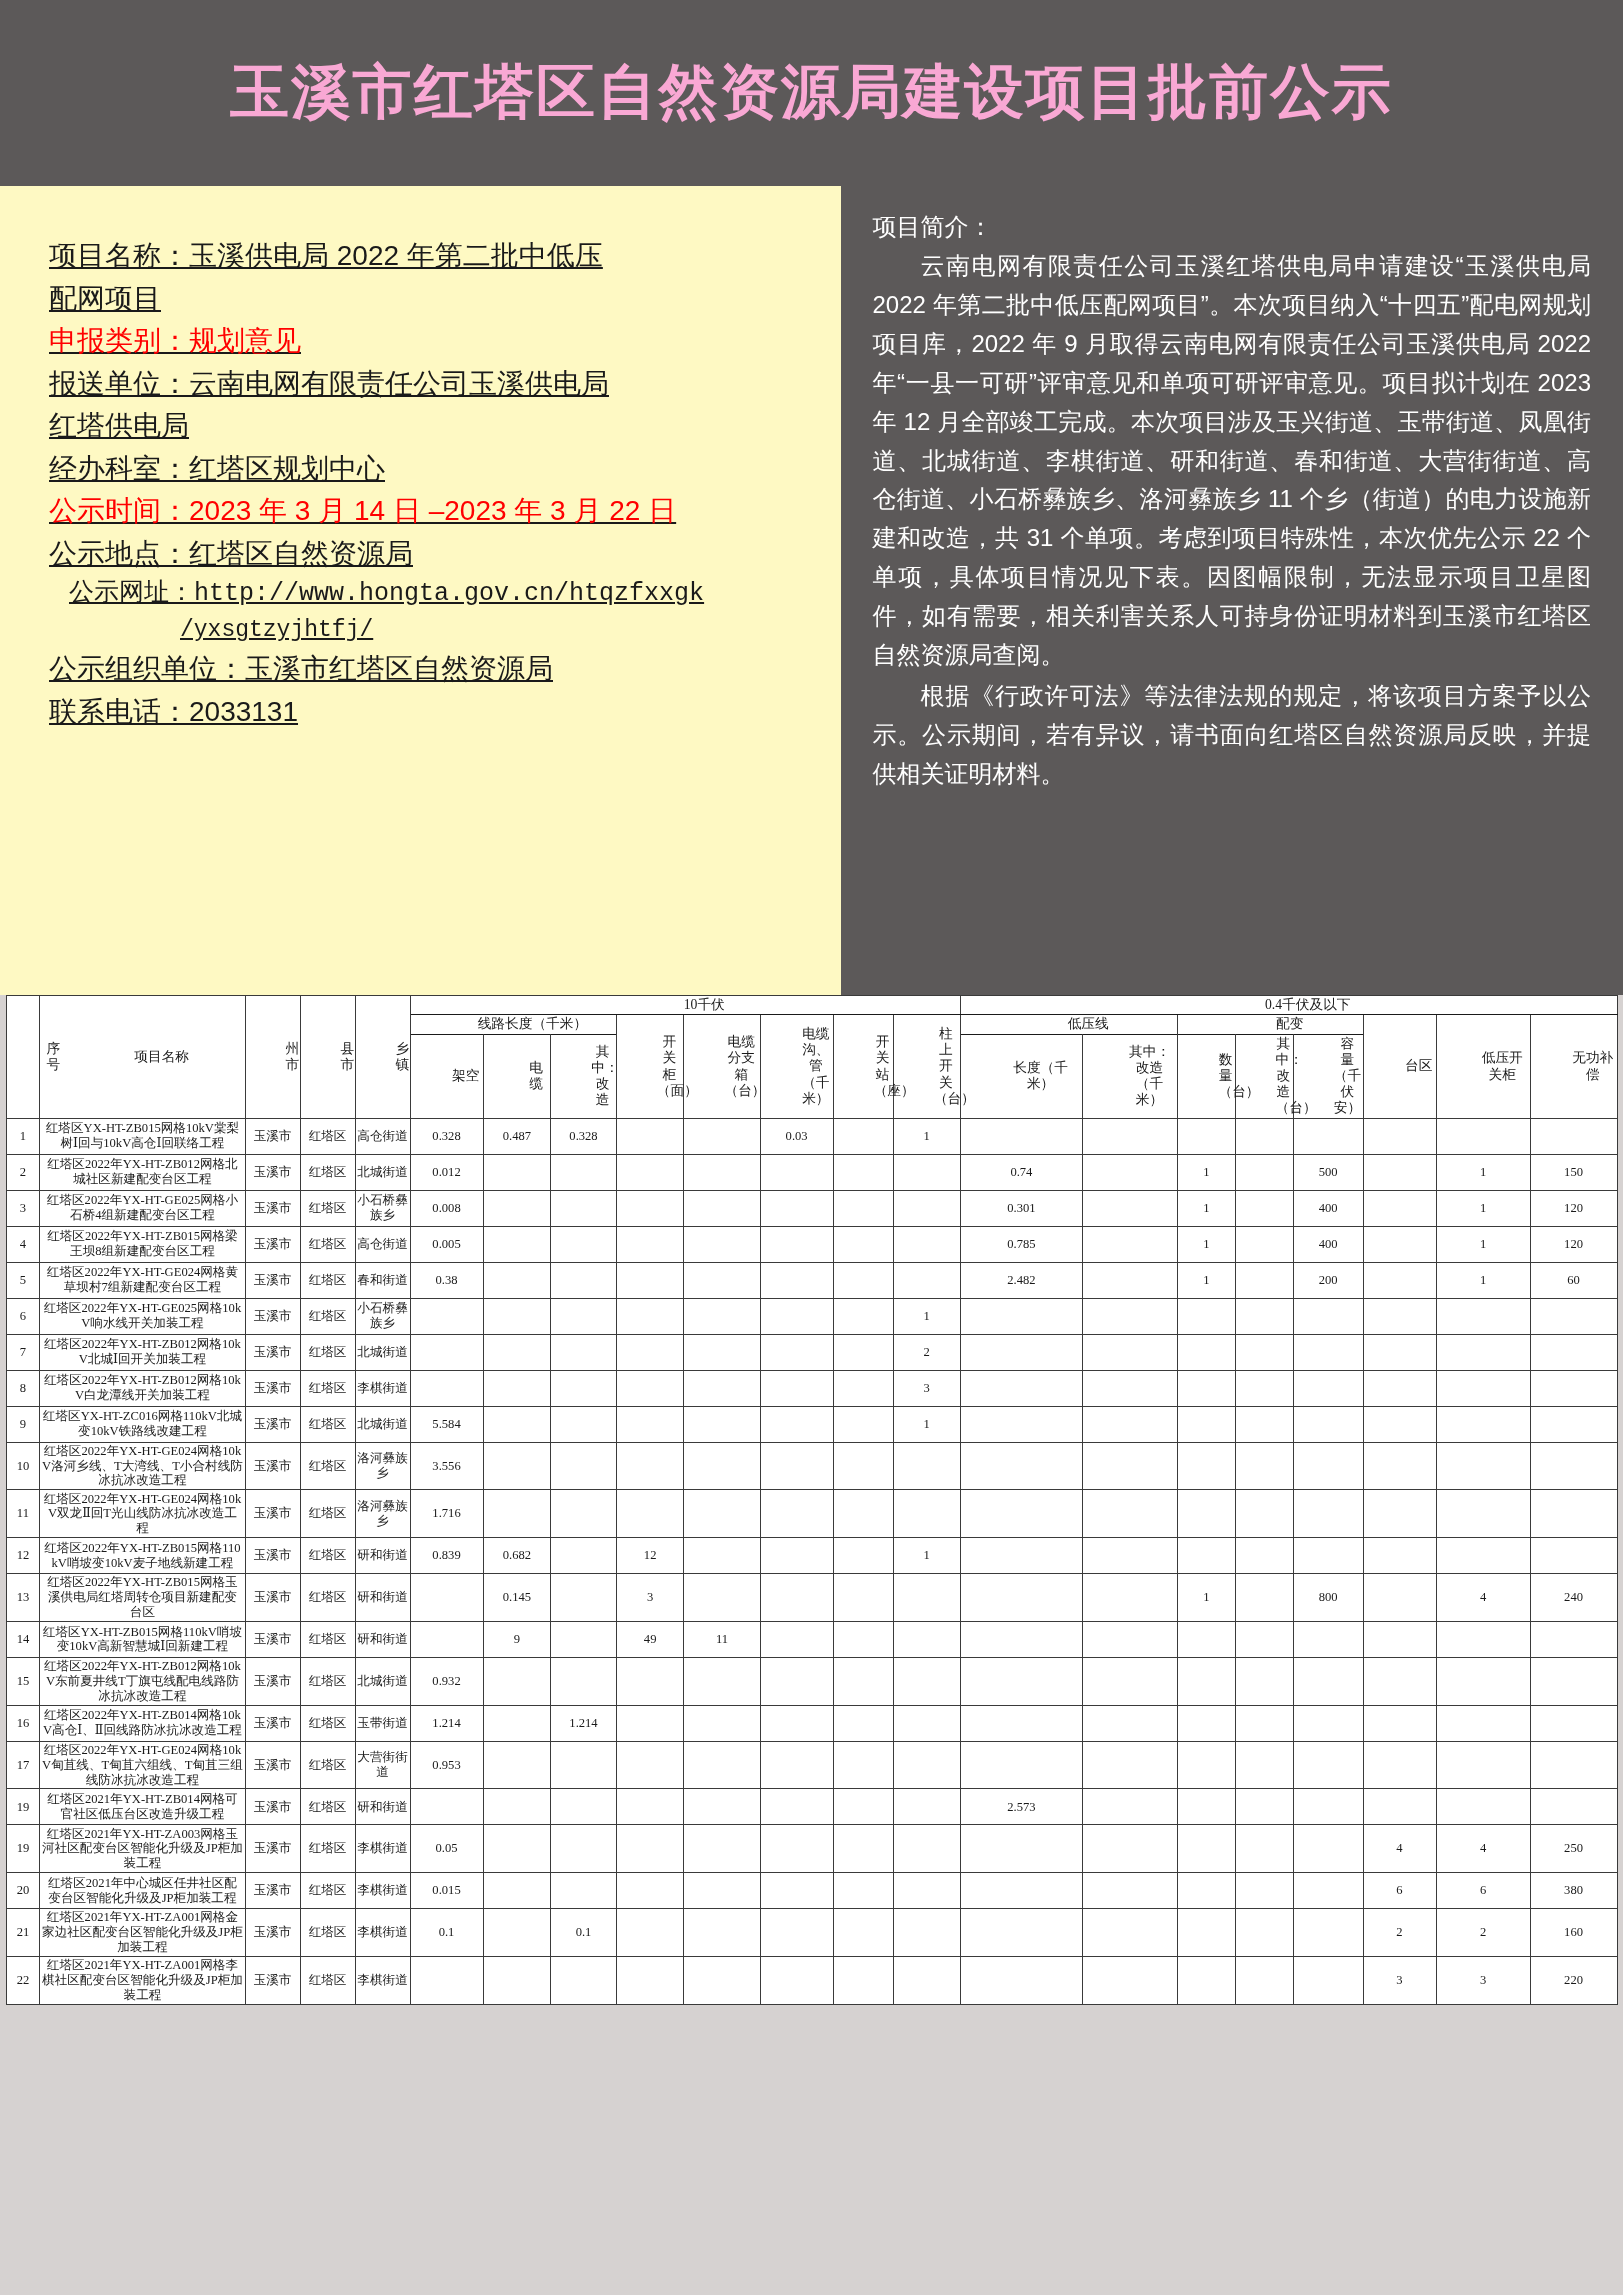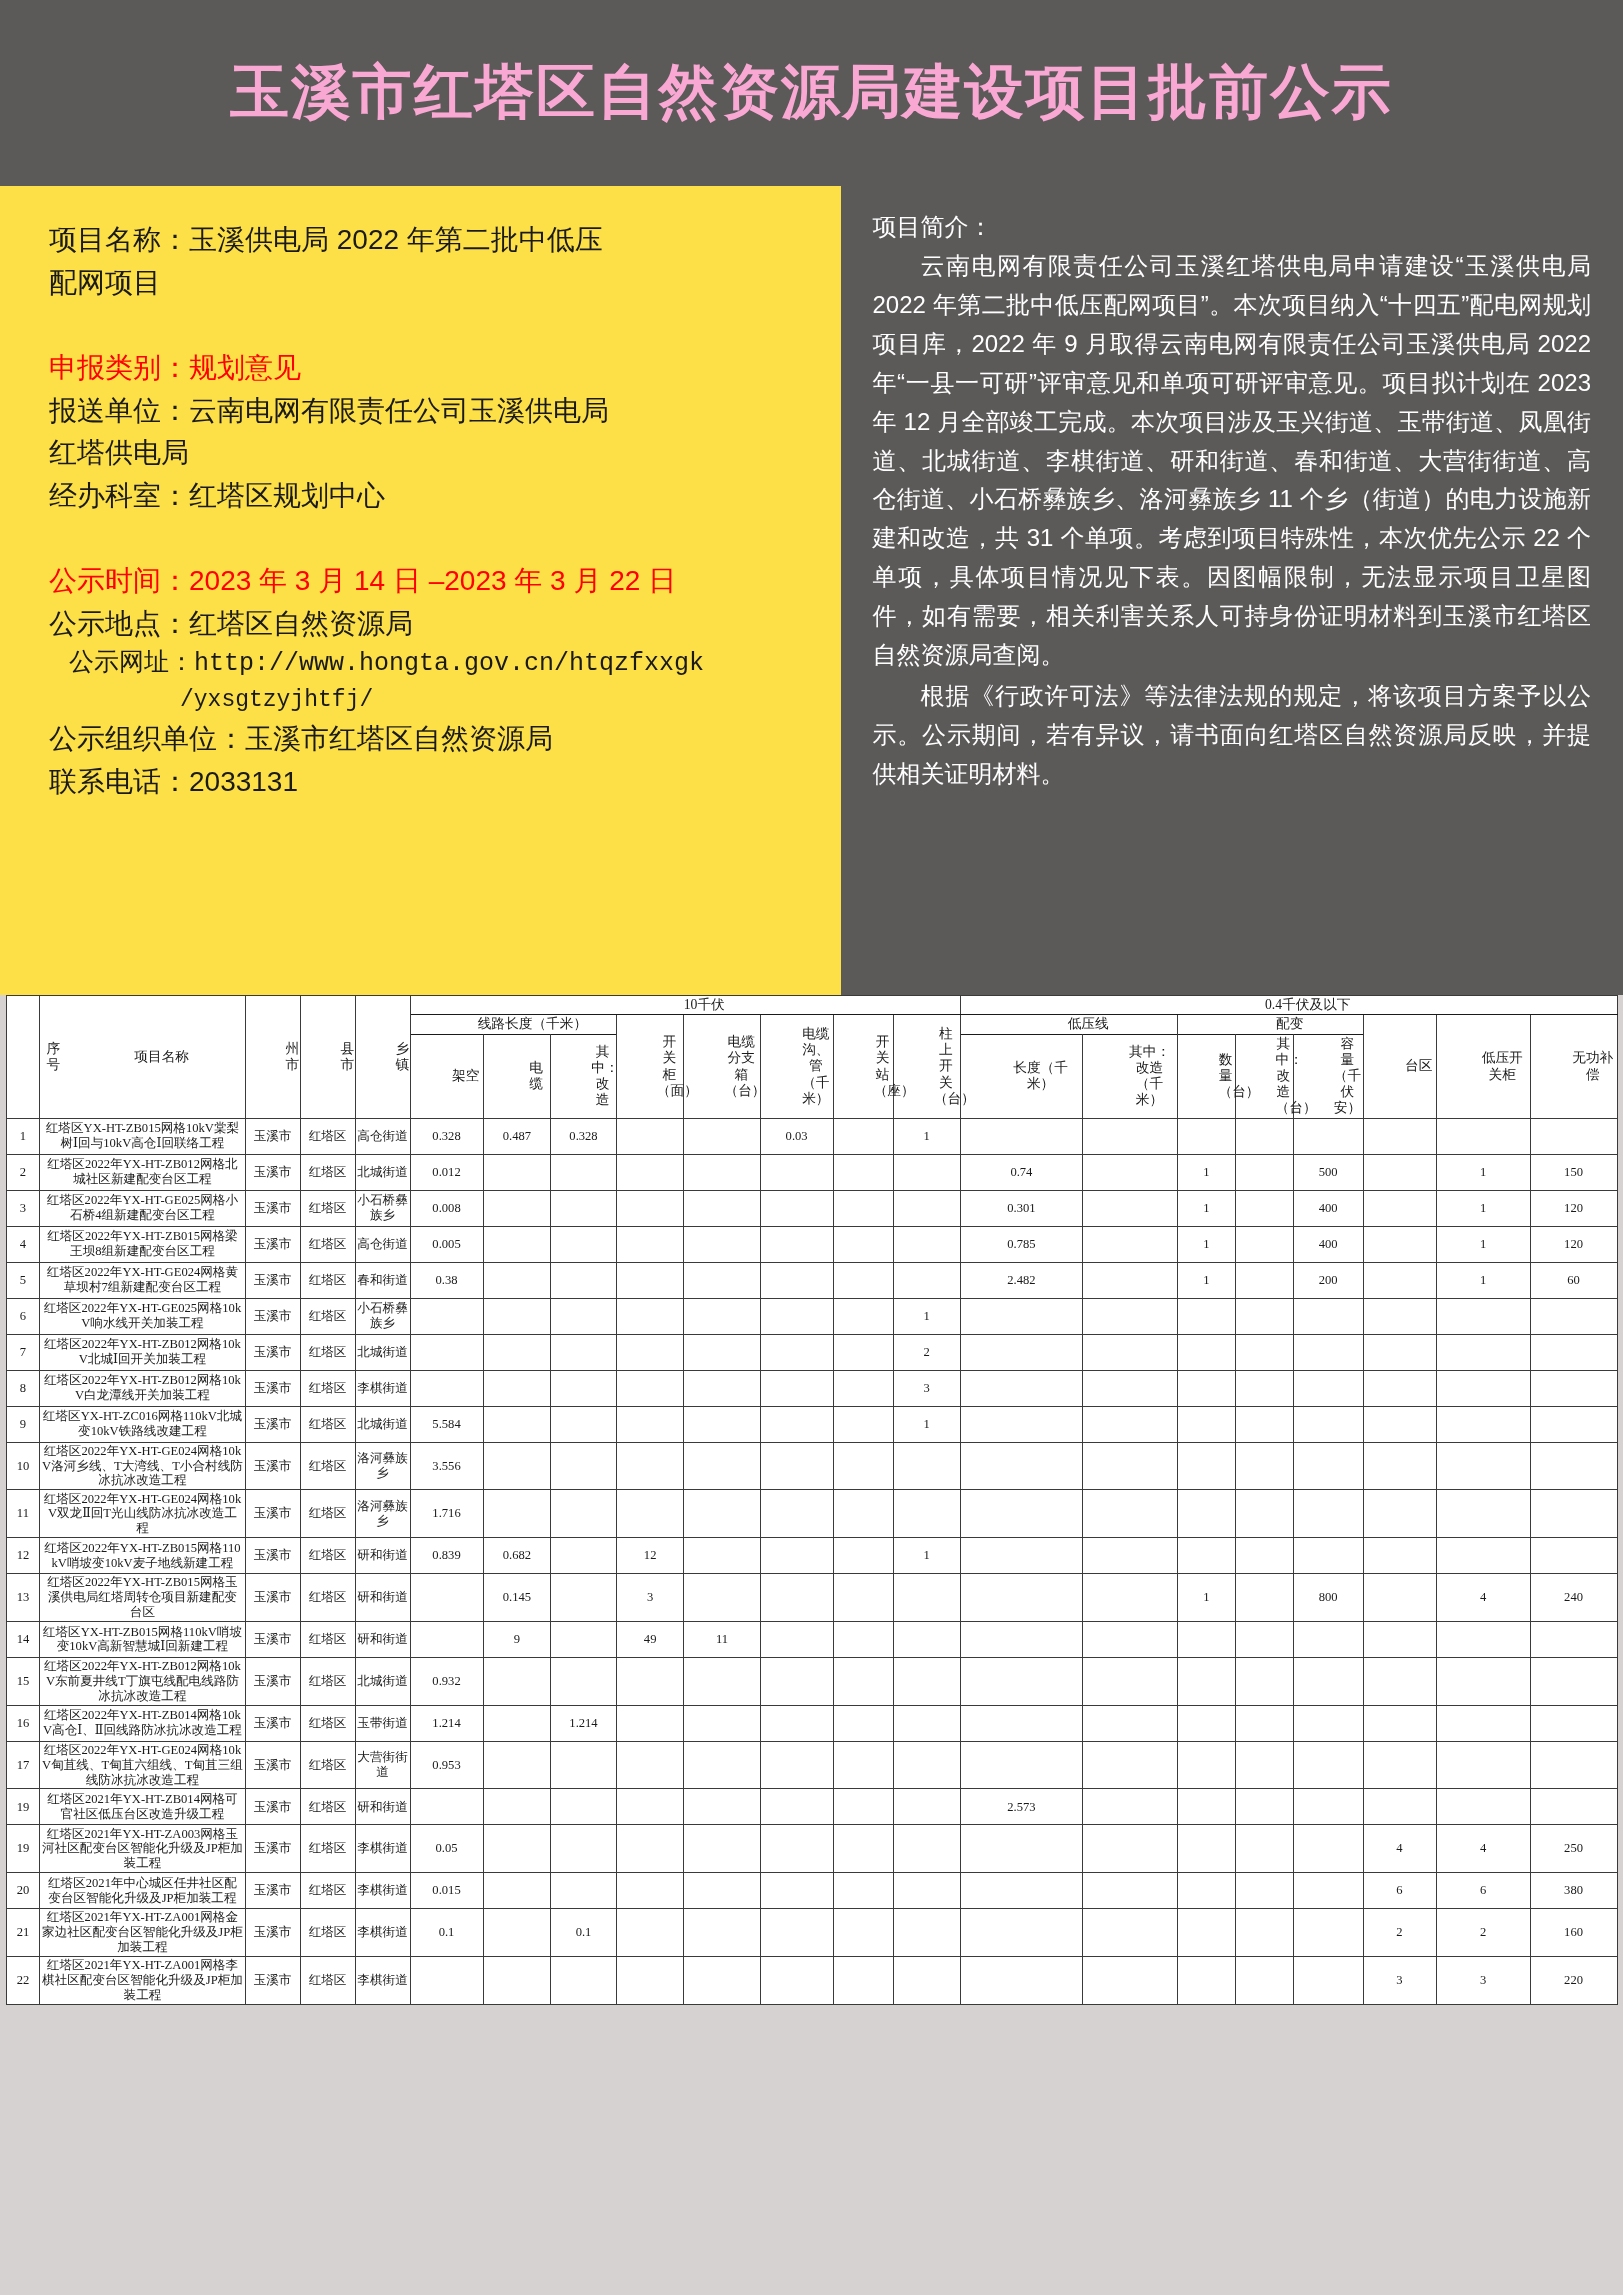--- a/index.html
+++ b/index.html
@@ -28,37 +28,38 @@
   }
 
   
   .info-area {
     display: flex;
     height: 809px;
     padding: 0;
   }
   .info-left {
     width: 842px;
-    background: #fde047;
-    padding: 33px 22px 0 49px;
+    background: #fef9c3;
+    padding: 49px 22px 0 49px;
+    text-decoration: underline;
   }
   .info-right {
     width: 782px;
     background: #5c5959;
     color: #ffffff;
     padding: 23px 32px 0 31px;
   }
 
   .ln {
     font-size: 28px;
     line-height: 1.52;
     font-family: "Liberation Sans", "DejaVu Sans", sans-serif;
     white-space: pre-wrap;
   }
-  .ln.red { color: #ff0000; margin-top: 43px; }
+  .ln.red { color: #ff0000; }
   .ln.url { font-family: "Liberation Mono", "DejaVu Sans Mono", monospace; font-size: 25px; margin-left: 20px; }
   .ln.url-cont { font-family: "Liberation Mono", "DejaVu Sans Mono", monospace; font-size: 23px; padding-left: 131px; }
 
   .intro-label {
     font-size: 24px;
     line-height: 1.5;
     font-family: "Liberation Sans", "DejaVu Sans", sans-serif;
   }
   .intro-p {
     font-size: 24px;

